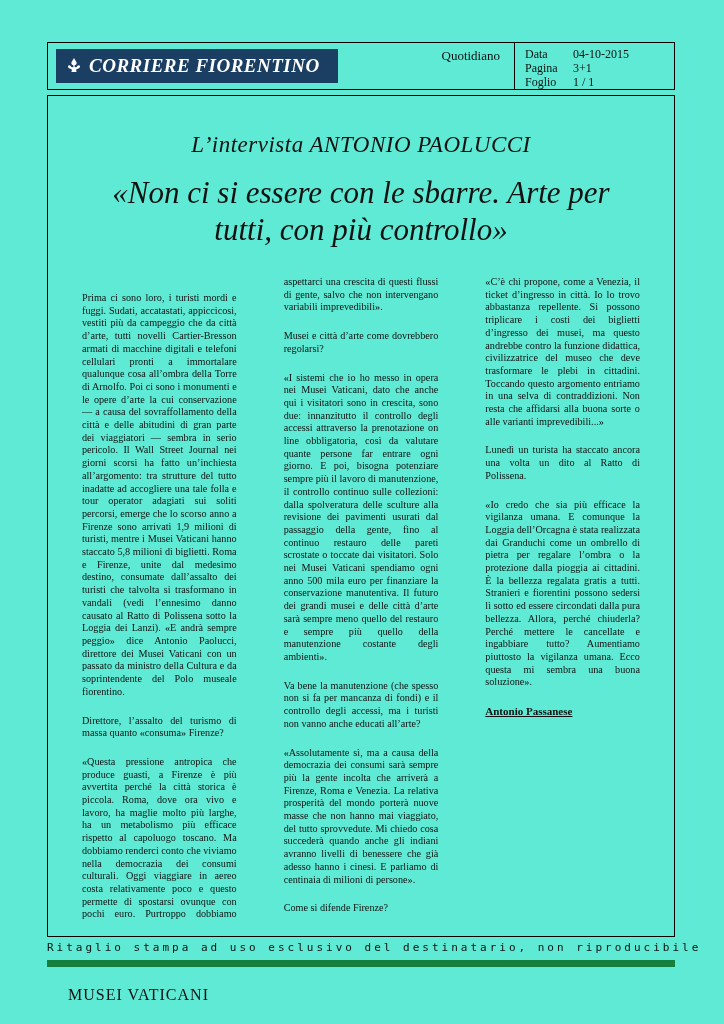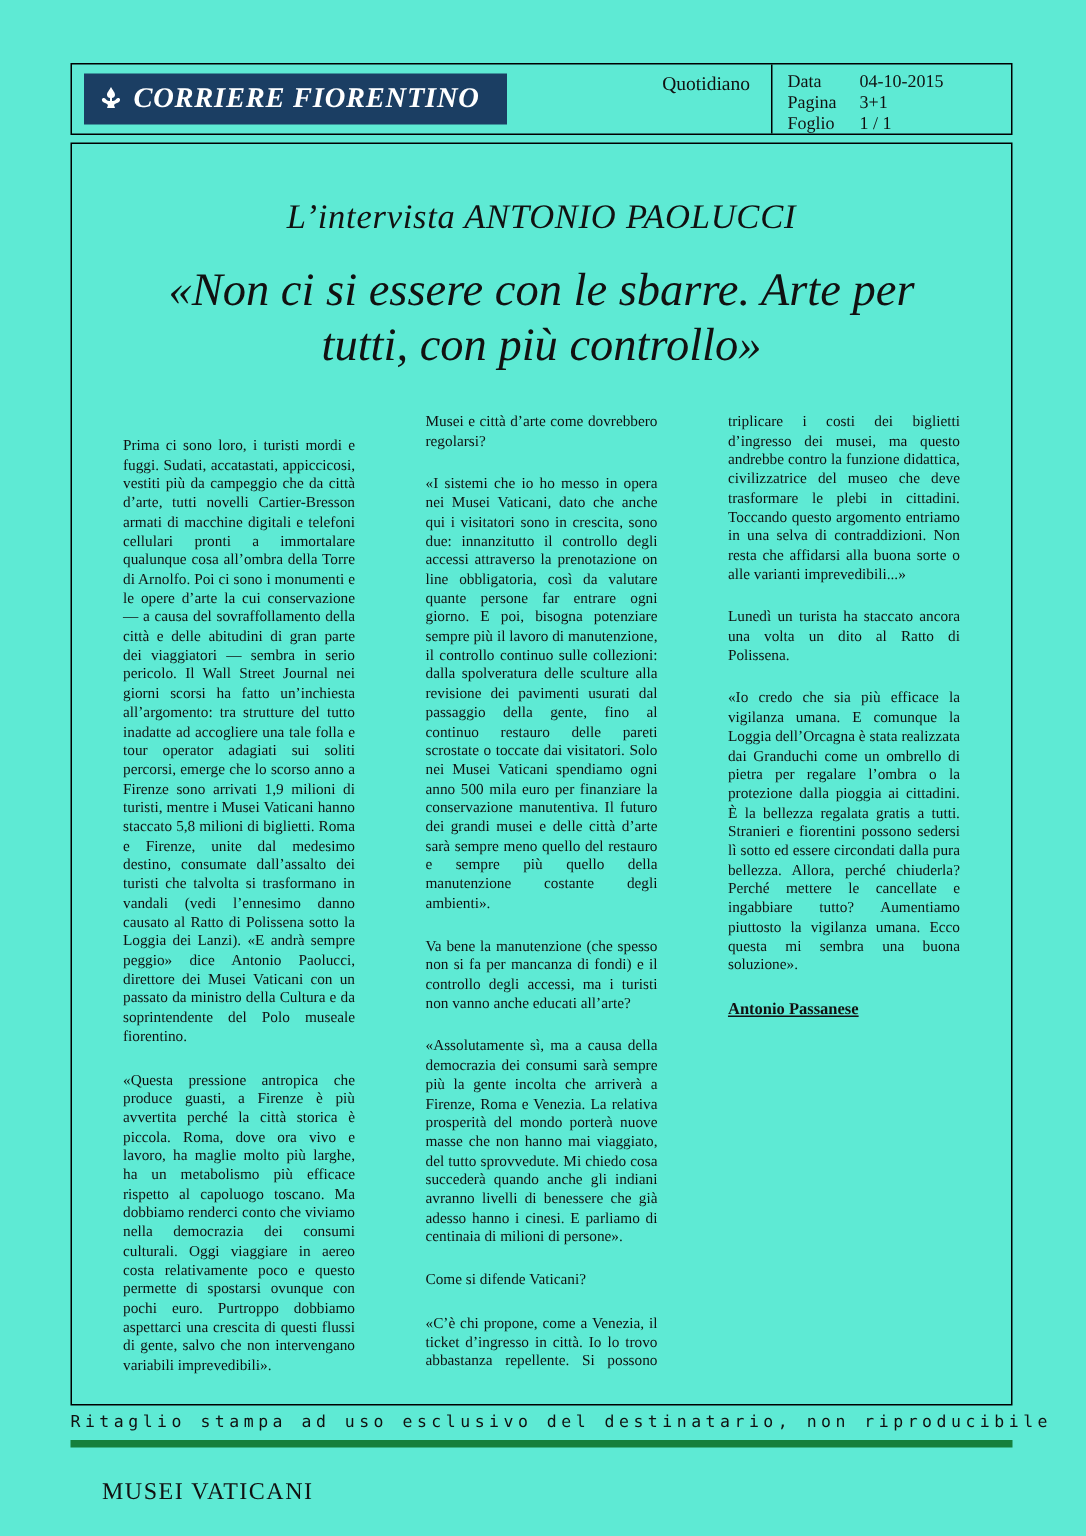--- a/index.html
+++ b/index.html
@@ -112,21 +112,21 @@
   
   .ritaglio {
     position: absolute;
     left: 47px; top: 941px;
     width: 628px;
     text-align: center;
     font-family: "DejaVu Sans Mono", monospace;
     font-size: 11px;
     letter-spacing: 3px;
     padding-bottom: 6px;
-    border-bottom: 5px solid #15803d;
+    border-bottom: 7px solid #15803d;
     box-sizing: border-box;
     white-space: nowrap;
   }
   .client-tag {
     position: absolute;
     left: 68px; top: 986px;
     font-size: 16px;
     letter-spacing: 1px;
   }
 </style>
@@ -159,26 +159,27 @@
         <span class="meta-value">1 / 1</span>
       </div>
     </div>
   </div>
 
   <div class="main-box">
     <div class="kicker">L’intervista ANTONIO PAOLUCCI</div>
     <h1 class="headline">«Non ci si essere con le sbarre. Arte per tutti, con più controllo»</h1>
     <div class="columns">
         <p class="body">Prima ci sono loro, i turisti mordi e fuggi. Sudati, accatastati, appiccicosi, vestiti più da campeggio che da città d’arte, tutti novelli Cartier-Bresson armati di macchine digitali e telefoni cellulari pronti a immortalare qualunque cosa all’ombra della Torre di Arnolfo. Poi ci sono i monumenti e le opere d’arte la cui conservazione — a causa del sovraffollamento della città e delle abitudini di gran parte dei viaggiatori — sembra in serio pericolo. Il Wall Street Journal nei giorni scorsi ha fatto un’inchiesta all’argomento: tra strutture del tutto inadatte ad accogliere una tale folla e tour operator adagiati sui soliti percorsi, emerge che lo scorso anno a Firenze sono arrivati 1,9 milioni di turisti, mentre i Musei Vaticani hanno staccato 5,8 milioni di biglietti. Roma e Firenze, unite dal medesimo destino, consumate dall’assalto dei turisti che talvolta si trasformano in vandali (vedi l’ennesimo danno causato al Ratto di Polissena sotto la Loggia dei Lanzi). «E andrà sempre peggio» dice Antonio Paolucci, direttore dei Musei Vaticani con un passato da ministro della Cultura e da soprintendente del Polo museale fiorentino.</p>
+        <p class="question">Direttore, l’assalto del turismo di massa quanto «consuma» Firenze?</p>
         <p class="body">«Questa pressione antropica che produce guasti, a Firenze è più avvertita perché la città storica è piccola. Roma, dove ora vivo e lavoro, ha maglie molto più larghe, ha un metabolismo più efficace rispetto al capoluogo toscano. Ma dobbiamo renderci conto che viviamo nella democrazia dei consumi culturali. Oggi viaggiare in aereo costa relativamente poco e questo permette di spostarsi ovunque con pochi euro. Purtroppo dobbiamo aspettarci una crescita di questi flussi di gente, salvo che non intervengano variabili imprevedibili».</p>
         <p class="question">Musei e città d’arte come dovrebbero regolarsi?</p>
         <p class="body">«I sistemi che io ho messo in opera nei Musei Vaticani, dato che anche qui i visitatori sono in crescita, sono due: innanzitutto il controllo degli accessi attraverso la prenotazione on line obbligatoria, così da valutare quante persone far entrare ogni giorno. E poi, bisogna potenziare sempre più il lavoro di manutenzione, il controllo continuo sulle collezioni: dalla spolveratura delle sculture alla revisione dei pavimenti usurati dal passaggio della gente, fino al continuo restauro delle pareti scrostate o toccate dai visitatori. Solo nei Musei Vaticani spendiamo ogni anno 500 mila euro per finanziare la conservazione manutentiva. Il futuro dei grandi musei e delle città d’arte sarà sempre meno quello del restauro e sempre più quello della manutenzione costante degli ambienti».</p>
         <p class="question">Va bene la manutenzione (che spesso non si fa per mancanza di fondi) e il controllo degli accessi, ma i turisti non vanno anche educati all’arte?</p>
         <p class="body">«Assolutamente sì, ma a causa della democrazia dei consumi sarà sempre più la gente incolta che arriverà a Firenze, Roma e Venezia. La relativa prosperità del mondo porterà nuove masse che non hanno mai viaggiato, del tutto sprovvedute. Mi chiedo cosa succederà quando anche gli indiani avranno livelli di benessere che già adesso hanno i cinesi. E parliamo di centinaia di milioni di persone».</p>
-        <p class="question">Come si difende Vaticani?</p>
+        <p class="question">Come si difende Firenze?</p>
         <p class="body">«C’è chi propone, come a Venezia, il ticket d’ingresso in città. Io lo trovo abbastanza repellente. Si possono triplicare i costi dei biglietti d’ingresso dei musei, ma questo andrebbe contro la funzione didattica, civilizzatrice del museo che deve trasformare le plebi in cittadini. Toccando questo argomento entriamo in una selva di contraddizioni. Non resta che affidarsi alla buona sorte o alle varianti imprevedibili...»</p>
         <p class="question">Lunedì un turista ha staccato ancora una volta un dito al Ratto di Polissena.</p>
         <p class="body">«Io credo che sia più efficace la vigilanza umana. E comunque la Loggia dell’Orcagna è stata realizzata dai Granduchi come un ombrello di pietra per regalare l’ombra o la protezione dalla pioggia ai cittadini. È la bellezza regalata gratis a tutti. Stranieri e fiorentini possono sedersi lì sotto ed essere circondati dalla pura bellezza. Allora, perché chiuderla? Perché mettere le cancellate e ingabbiare tutto? Aumentiamo piuttosto la vigilanza umana. Ecco questa mi sembra una buona soluzione».</p>
         <p class="byline">Antonio Passanese</p>
       </div>
   </div>
 
   <div class="ritaglio">Ritaglio stampa ad uso esclusivo del destinatario, non riproducibile</div>
   <div class="client-tag">MUSEI VATICANI</div>
 

